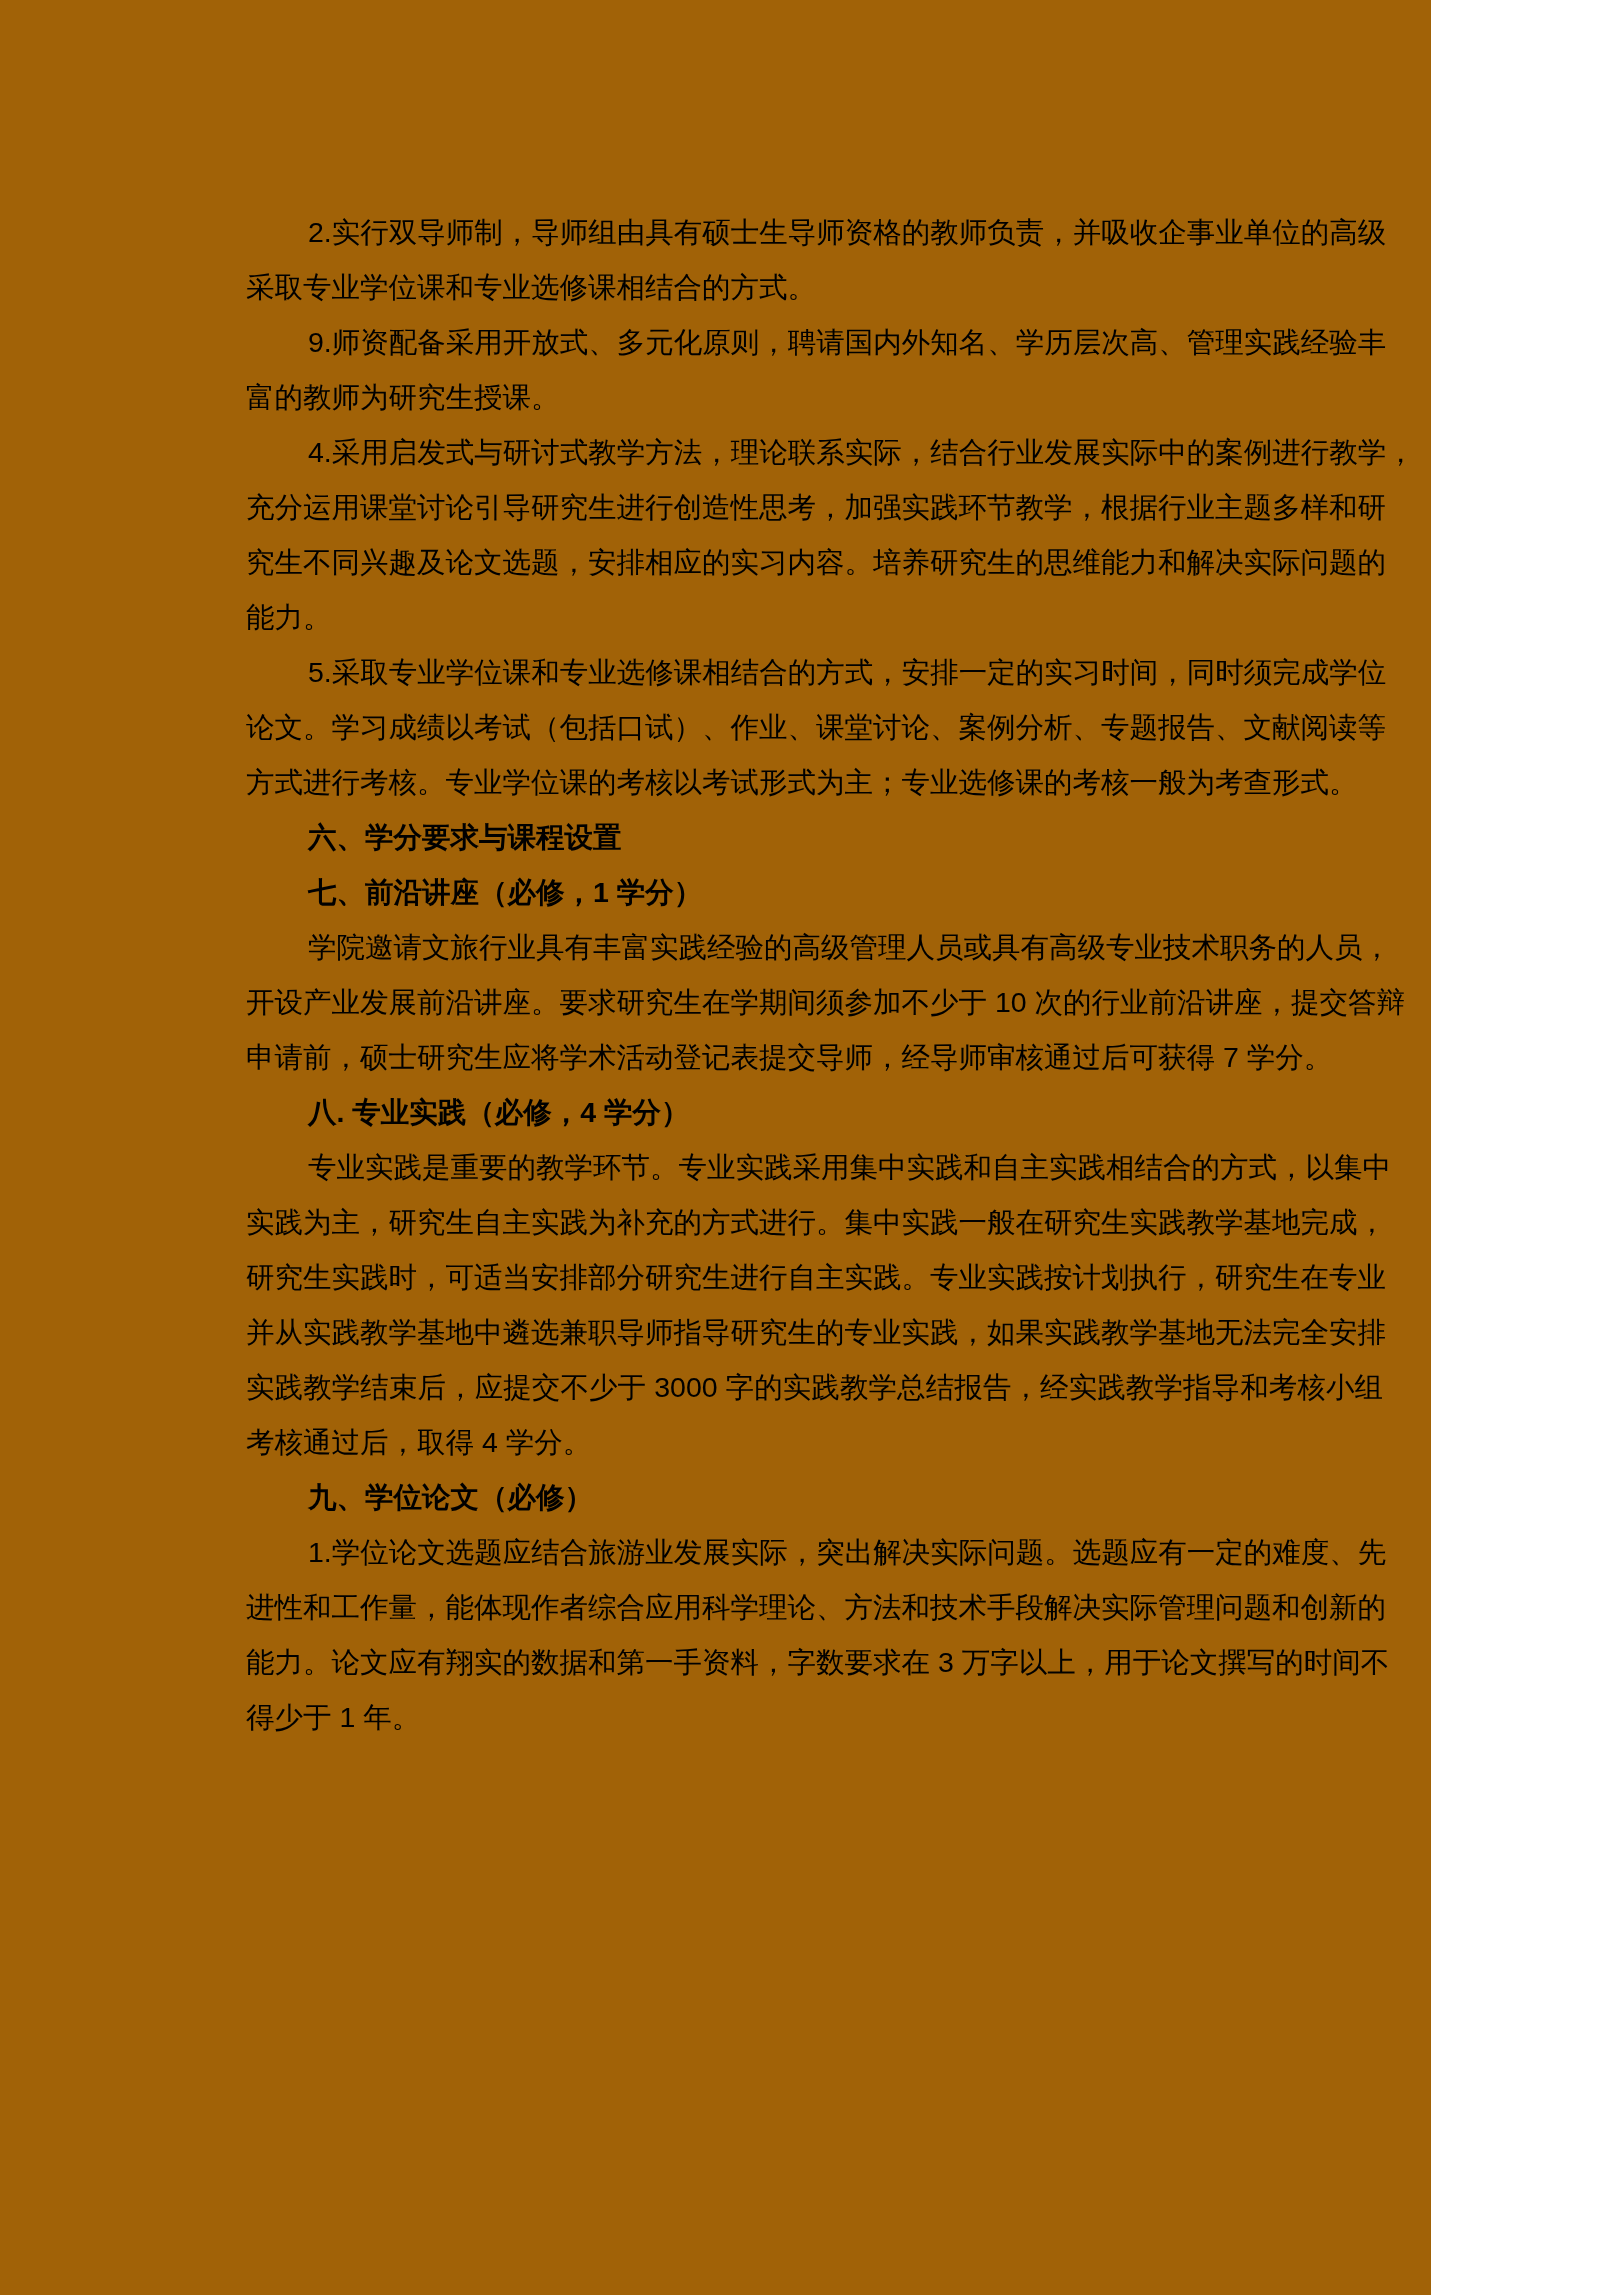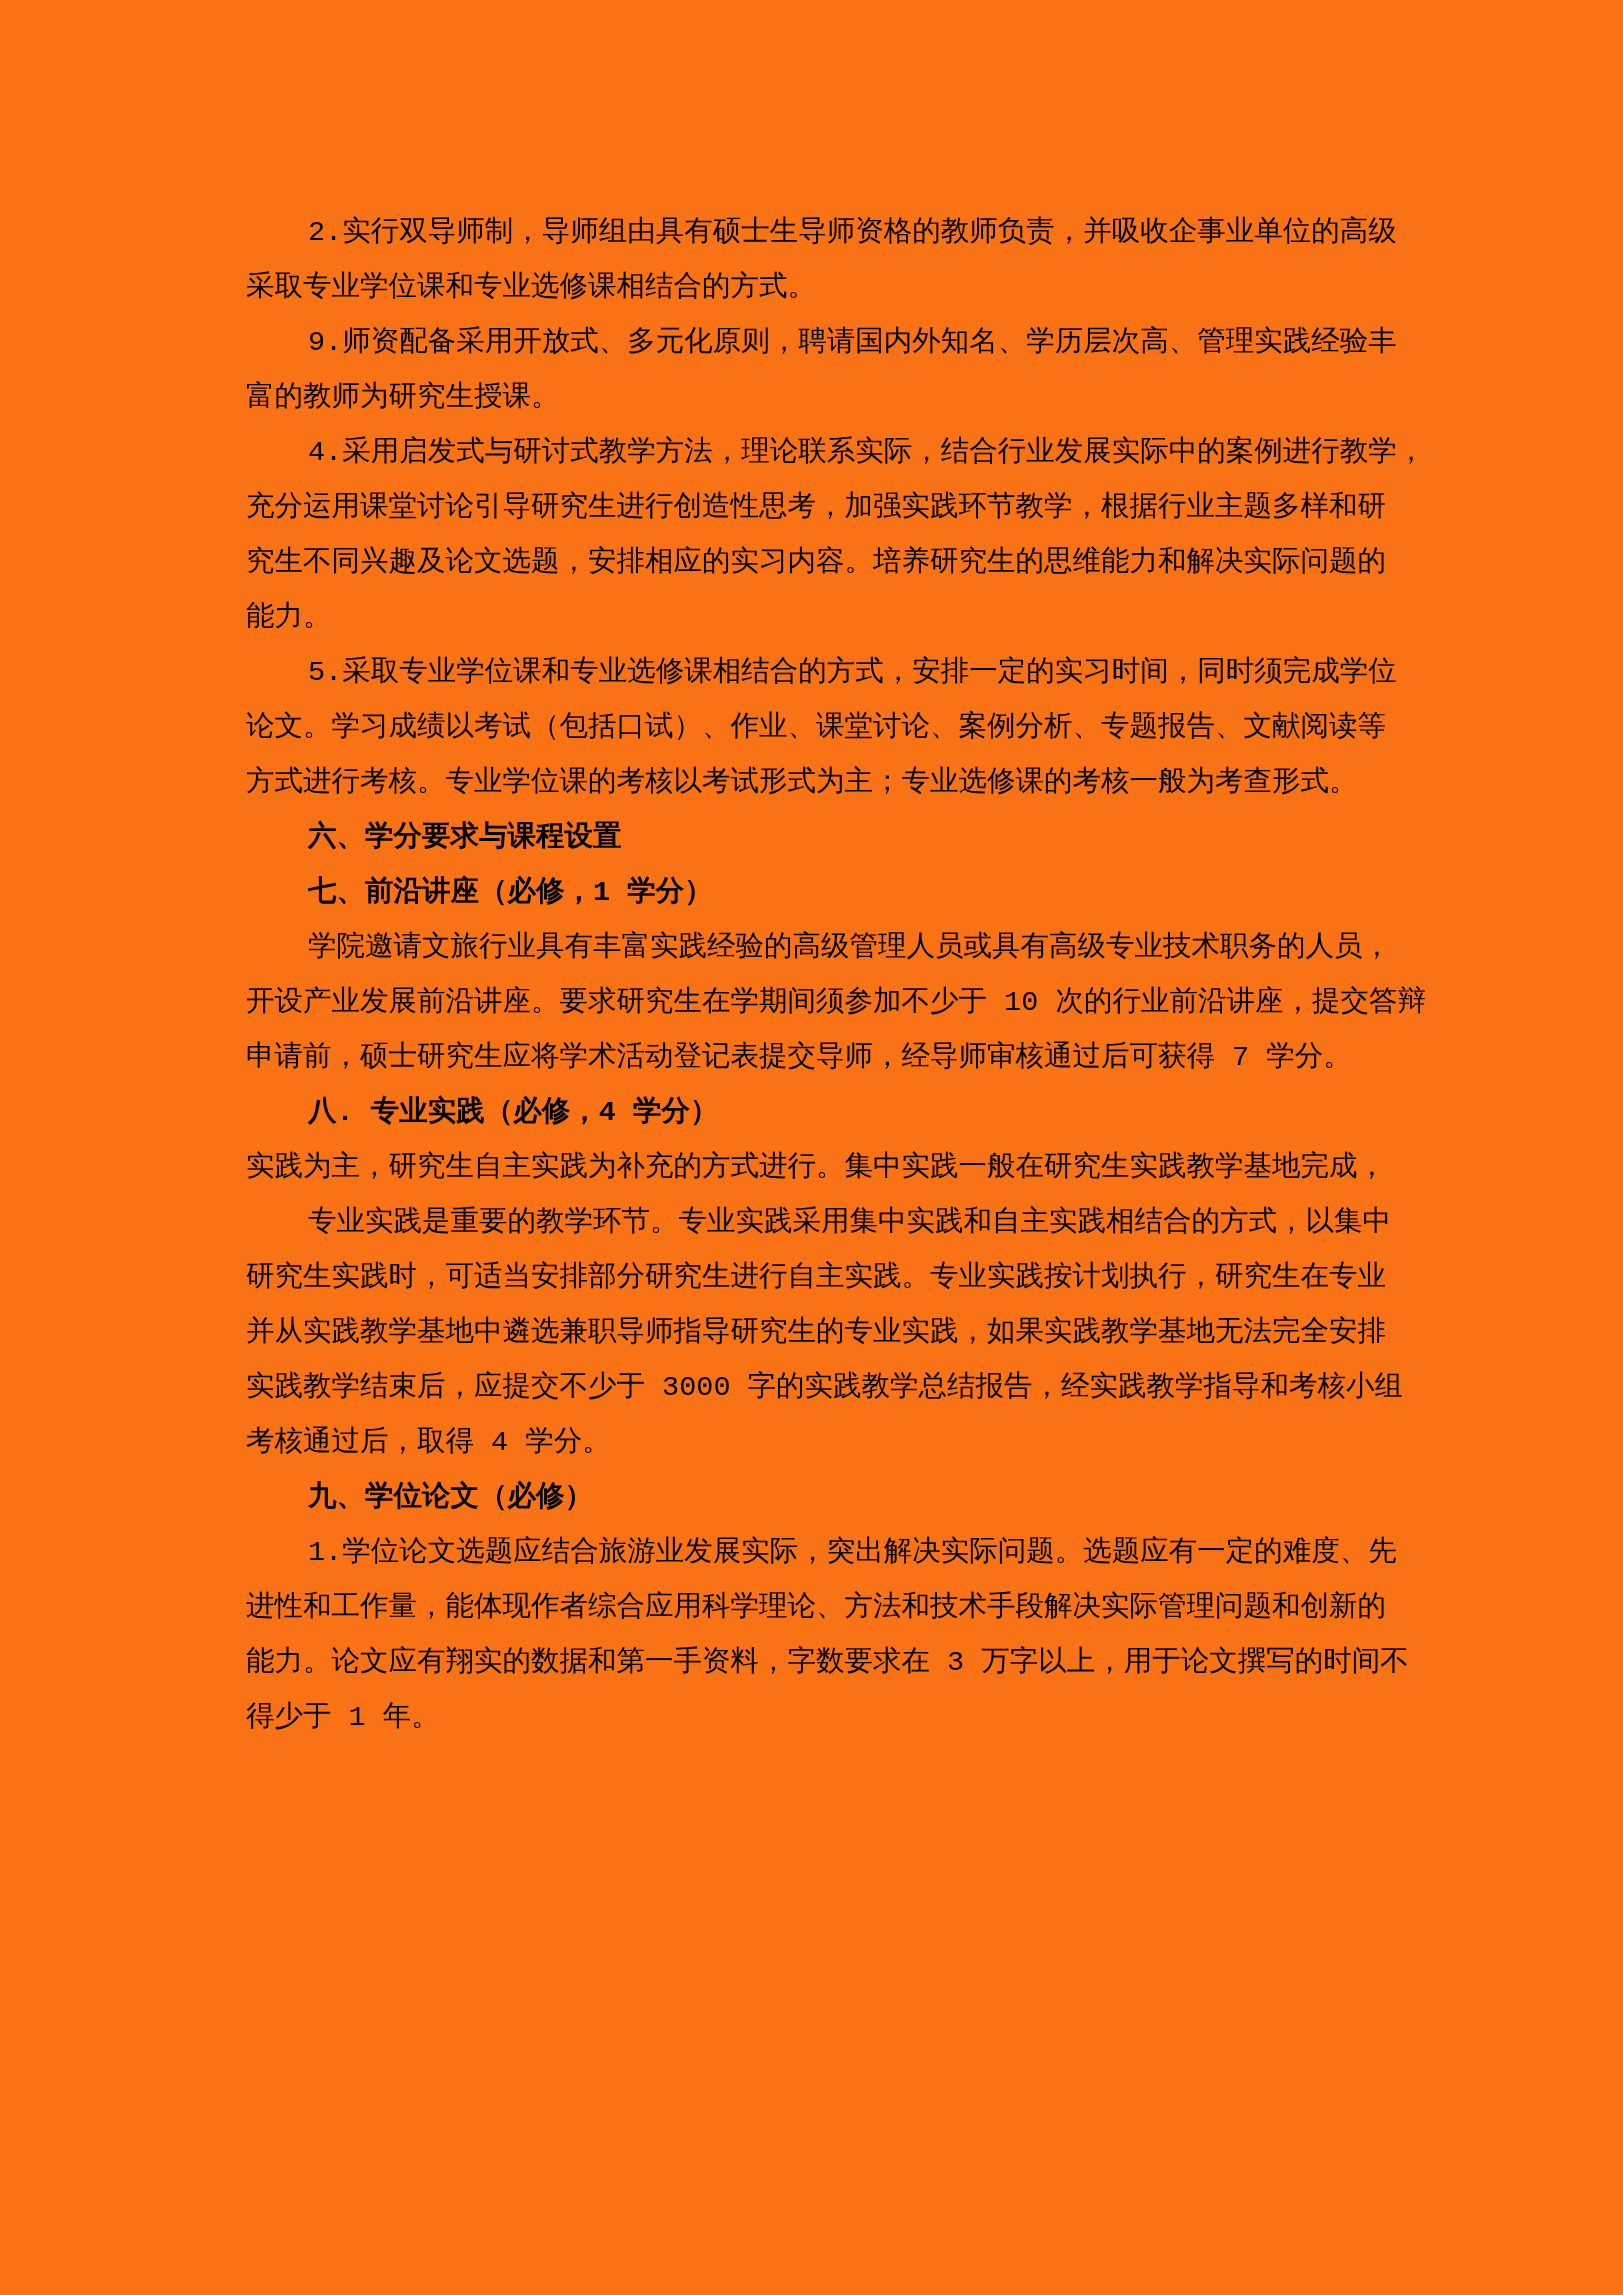--- a/index.html
+++ b/index.html
@@ -2,25 +2,25 @@
 <html style="font-size:12.7px"><head>
 <meta charset="utf-8">
 <style>
   html, body {
     margin: 0;
     padding: 0;
     background: #ffffff;
   }
   .page {
     position: relative;
-    width: 1623px;
+    width: 1431px;
     height: 2295px;
-    background: #f97316;
+    background: #a16207;
     color: #000000;
-    font-family: Liberation Mono, monospace;
+    font-family: Liberation Sans, sans-serif;
     font-size: 28.5px;
     overflow: hidden;
     box-sizing: border-box;
     padding: 205px 241px 0 246px;
   }
   .doc-body {
     width: 1137px;
   }
   .line {
     height: 55px;
@@ -70,22 +70,22 @@
       </div>
       <div class="line heading-line">六、学分要求与课程设置</div>
       <div class="line heading-line">七、前沿讲座（必修，1 学分）</div>
       <div>
         <div class="line first-line">学院邀请文旅行业具有丰富实践经验的高级管理人员或具有高级专业技术职务的人员，</div>
         <div class="line">开设产业发展前沿讲座。要求研究生在学期间须参加不少于 10 次的行业前沿讲座，提交答辩</div>
         <div class="line last-line">申请前，硕士研究生应将学术活动登记表提交导师，经导师审核通过后可获得 7 学分。</div>
       </div>
       <div class="line heading-line">八. 专业实践（必修，4 学分）</div>
       <div>
+        <div class="line first-line">专业实践是重要的教学环节。专业实践采用集中实践和自主实践相结合的方式，以集中</div>
         <div class="line">实践为主，研究生自主实践为补充的方式进行。集中实践一般在研究生实践教学基地完成，</div>
-        <div class="line first-line">专业实践是重要的教学环节。专业实践采用集中实践和自主实践相结合的方式，以集中</div>
         <div class="line">研究生实践时，可适当安排部分研究生进行自主实践。专业实践按计划执行，研究生在专业</div>
         <div class="line">并从实践教学基地中遴选兼职导师指导研究生的专业实践，如果实践教学基地无法完全安排</div>
         <div class="line">实践教学结束后，应提交不少于 3000 字的实践教学总结报告，经实践教学指导和考核小组</div>
         <div class="line last-line">考核通过后，取得 4 学分。</div>
       </div>
       <div class="line heading-line">九、学位论文（必修）</div>
       <div>
         <div class="line first-line">1.学位论文选题应结合旅游业发展实际，突出解决实际问题。选题应有一定的难度、先</div>
         <div class="line">进性和工作量，能体现作者综合应用科学理论、方法和技术手段解决实际管理问题和创新的</div>
         <div class="line">能力。论文应有翔实的数据和第一手资料，字数要求在 3 万字以上，用于论文撰写的时间不</div>

